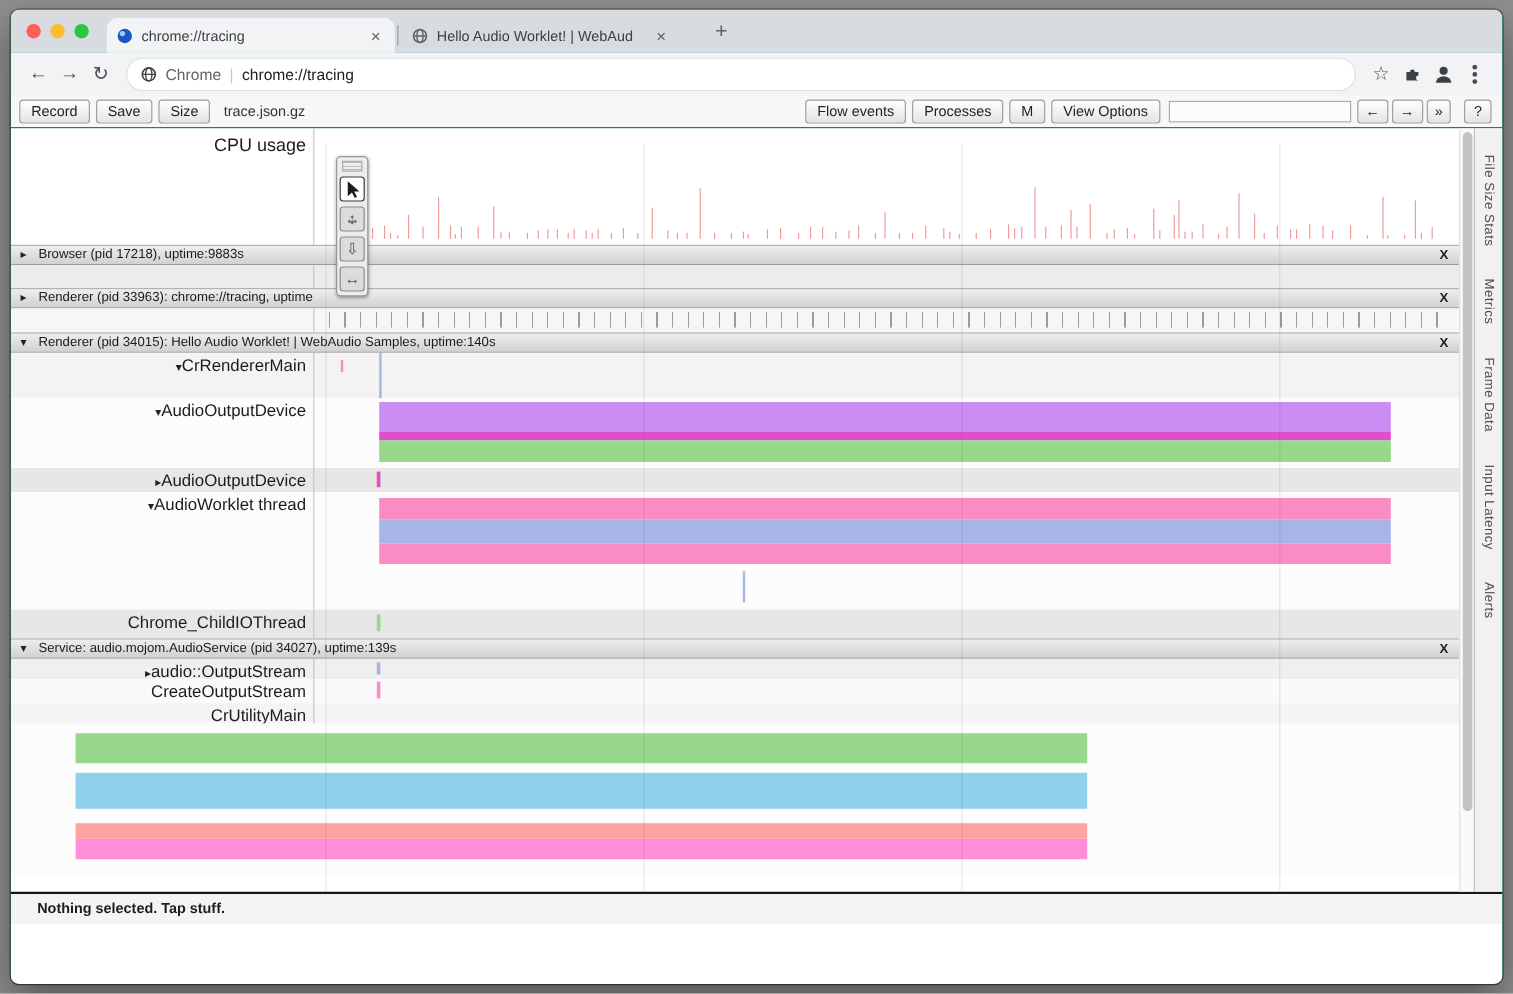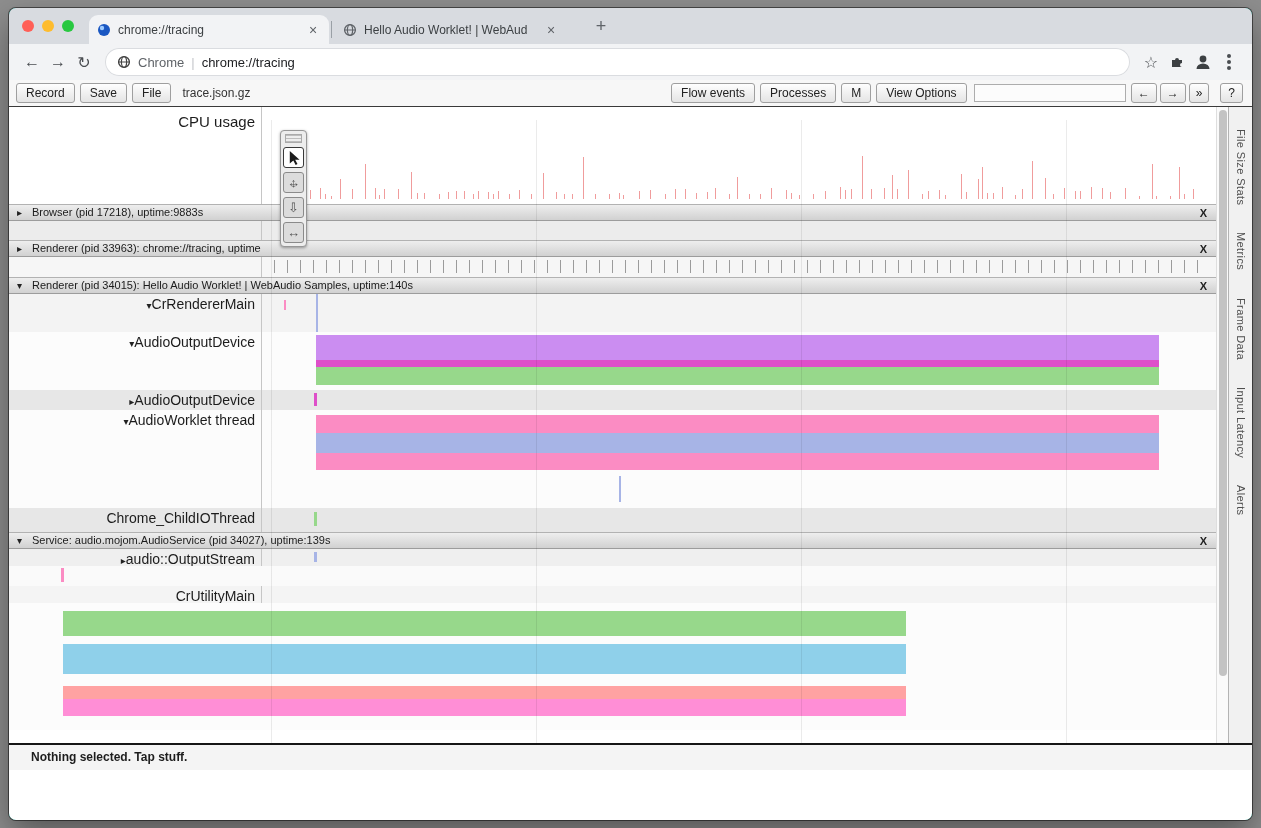--- a/index.html
+++ b/index.html
@@ -157,21 +157,21 @@
         </svg>
     </div>
     <div class="navicon">
         <span class="menu-dots"></span>
       </div>
   </div>
 
   <div class="tracebar">
     <button class="tbtn">Record</button>
     <button class="tbtn">Save</button>
-    <button class="tbtn">File</button>
+    <button class="tbtn">Size</button>
     <span class="filename">trace.json.gz</span>
     <div class="spacer"></div>
     <button class="tbtn">Flow events</button>
     <button class="tbtn">Processes</button>
     <button class="tbtn">M</button>
     <button class="tbtn">View Options</button>
     <input class="findbox" value="" style="">
     <button class="tbtn navsm">←</button>
     <button class="tbtn navsm">→</button>
     <button class="tbtn navsm">»</button>
@@ -355,20 +355,21 @@
       </div>
 
       <div class="row" style="height:17px;background:#efefef">
         <div class="lbl"><span class="tri right"></span><span>audio::OutputStream</span></div>
         <div class="trk">
           <div class="mark" style="left:52px;top:3px;width:3px;height:10px;background:var(--periwinkle)"></div>
         </div>
       </div>
 
       <div class="row" style="height:20px;background:#fafafa">
+        <div class="lbl flush"><span>CreateOutputStream</span></div>
         <div class="trk">
           <div class="mark" style="left:52px;top:2px;width:3px;height:14px;background:var(--pink)"></div>
         </div>
       </div>
 
       <div class="row" style="height:17px;background:#f4f4f4">
         <div class="lbl flush"><span>CrUtilityMain</span></div>
         <div class="trk"></div>
       </div>
 

